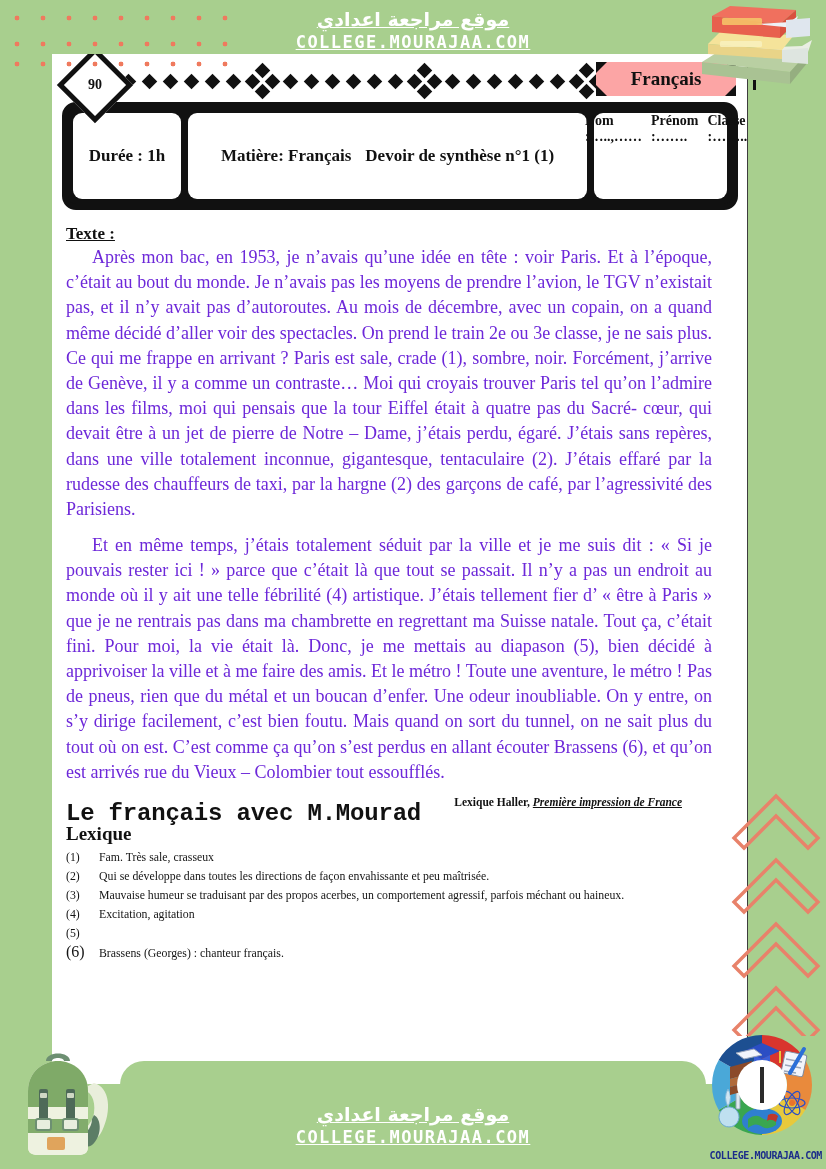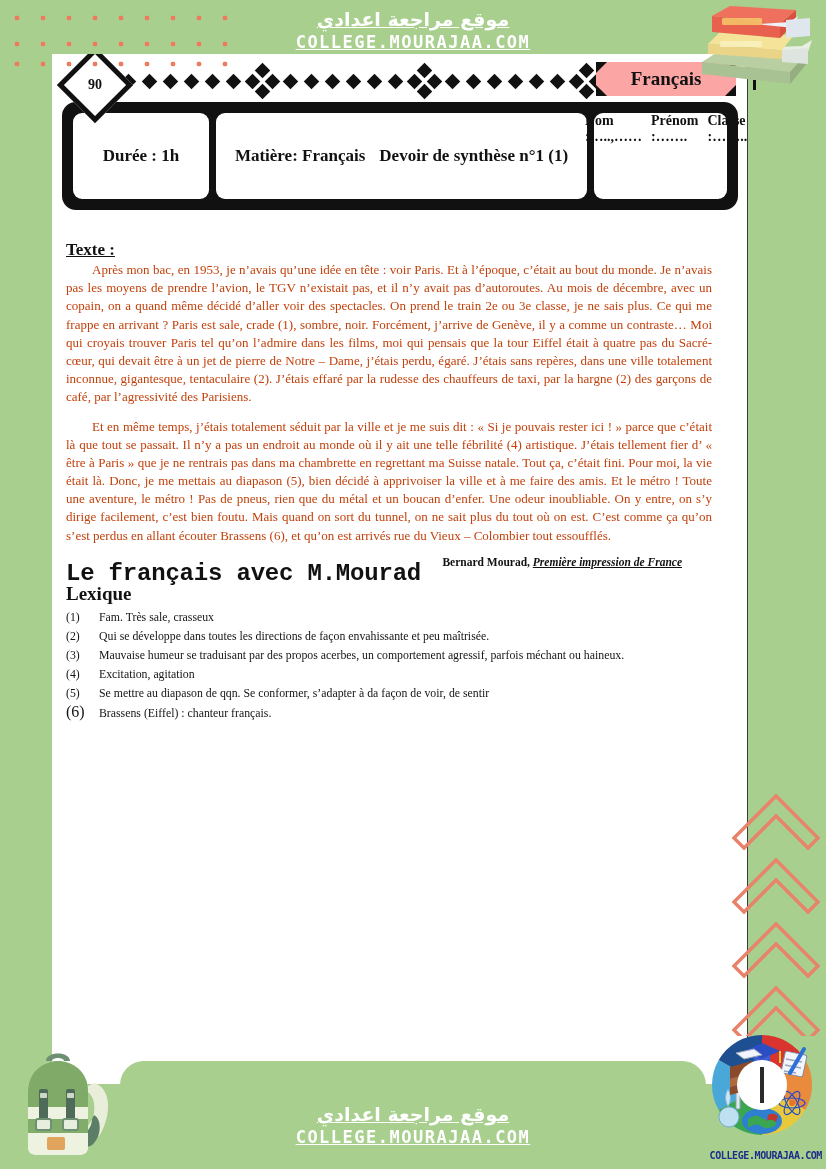--- a/index.html
+++ b/index.html
@@ -79,34 +79,34 @@
   .subject-tag .c.tl{left:0;top:0;border-width:11px 11px 0 0;border-color:#111 transparent transparent transparent;}
   .subject-tag .c.tr{right:0;top:0;border-width:0 11px 11px 0;border-color:transparent #111 transparent transparent;}
   .subject-tag .c.bl{left:0;bottom:0;border-width:11px 0 0 11px;border-color:transparent transparent transparent #111;}
   .subject-tag .c.br{right:0;bottom:0;border-width:0 0 11px 11px;border-color:transparent transparent #111 transparent;}
 
   .info-bar{
     margin-top:2px;border:6px solid #111;border-radius:14px;background:#111;
     display:flex;align-items:stretch;padding:5px;gap:7px;height:108px;box-sizing:border-box;
   }
   .cell{background:#fff;border-radius:9px;display:flex;flex-direction:row;align-items:center;justify-content:center;}
-  .cell.duration{width:136px;text-align:center;}
+  .cell.duration{width:108px;text-align:center;}
   .cell.duration b{font-size:17px;font-weight:bold;color:#111;}
   .cell.center{flex:1;gap:14px;}
   .cell.center b{font-size:17px;font-weight:bold;color:#111;}
   .cell.ident{width:133px;align-items:flex-start;justify-content:center;padding-left:11px;gap:9px;box-sizing:border-box;}
   .cell.ident b{font-size:14px;font-weight:bold;color:#111;}
 
   
   .body-wrap{padding:6px 36px 0 14px;}
   .texte-label{
-    font-size:17px;font-weight:bold;color:#111;text-decoration:underline;margin:24px 0 1px 0;
+    font-size:17px;font-weight:bold;color:#111;text-decoration:underline;margin:8px 0 1px 0;
   }
   .para{
-    font-size:13px;line-height:1.40;color:#c2410c;text-align:justify;
+    font-size:18px;line-height:1.40;color:#6d28d9;text-align:justify;
     text-indent:26px;margin:0 0 11px 0;
   }
 
   .attrib{
     text-align:right;font-size:11.5px;font-weight:bold;color:#111;margin:6px 30px 0 0;
   }
   .attrib i{font-style:italic;font-weight:bold;text-decoration:underline;}
 
   .watermark{
     text-align:left;font-family:Liberation Mono, monospace;font-weight:bold;
@@ -249,21 +249,21 @@
     </div>
   </div>
 
   <div class="body-wrap">
     <div class="texte-label">Texte :</div>
 
     <p class="para">Après mon bac, en 1953, je n’avais qu’une idée en tête : voir Paris. Et à l’époque, c’était au bout du monde. Je n’avais pas les moyens de prendre l’avion, le TGV n’existait pas, et il n’y avait pas d’autoroutes. Au mois de décembre, avec un copain, on a quand même décidé d’aller voir des spectacles. On prend le train 2e ou 3e classe, je ne sais plus. Ce qui me frappe en arrivant ? Paris est sale, crade (1), sombre, noir. Forcément, j’arrive de Genève, il y a comme un contraste… Moi qui croyais trouver Paris tel qu’on l’admire dans les films, moi qui pensais que la tour Eiffel était à quatre pas du Sacré- cœur, qui devait être à un jet de pierre de Notre – Dame, j’étais perdu, égaré. J’étais sans repères, dans une ville totalement inconnue, gigantesque, tentaculaire (2). J’étais effaré par la rudesse des chauffeurs de taxi, par la hargne (2) des garçons de café, par l’agressivité des Parisiens.</p>
     <p class="para">Et en même temps, j’étais totalement séduit par la ville et je me suis dit : « Si je pouvais rester ici ! » parce que c’était là que tout se passait. Il n’y a pas un endroit au monde où il y ait une telle fébrilité (4) artistique. J’étais tellement fier d’ « être à Paris » que je ne rentrais pas dans ma chambrette en regrettant ma Suisse natale. Tout ça, c’était fini. Pour moi, la vie était là. Donc, je me mettais au diapason (5), bien décidé à apprivoiser la ville et à me faire des amis.  Et le métro ! Toute une aventure, le métro ! Pas de pneus, rien que du métal et un boucan d’enfer. Une odeur inoubliable. On y entre, on s’y dirige facilement, c’est bien foutu. Mais quand on sort du tunnel, on ne sait plus du tout où on est. C’est comme ça qu’on s’est perdus en allant écouter Brassens (6), et qu’on est arrivés rue du Vieux – Colombier tout essoufflés.</p>
 
     <div class="attrib">
-      <span>Bernard Mourad</span><span>, </span><i>Première impression de France</i>
+      <span>Lexique Haller</span><span>, </span><i>Première impression de France</i>
     </div>
 
     <div class="watermark">Le français avec M.Mourad</div>
 
     <div class="lex-title">Lexique</div>
     <ul class="lex-list">
       <li>
         <span class="num">(1)</span>
         <span>Fam. Très sale, crasseux</span>
       </li>
@@ -274,25 +274,24 @@
       <li>
         <span class="num">(3)</span>
         <span>Mauvaise humeur se traduisant par des propos acerbes, un comportement agressif, parfois méchant ou haineux.</span>
       </li>
       <li>
         <span class="num">(4)</span>
         <span>Excitation, agitation</span>
       </li>
       <li>
         <span class="num">(5)</span>
-        <span>Se mettre au diapason de qqn. Se conformer, s’adapter à da façon de voir, de sentir</span>
       </li>
       <li class="big">
         <span class="num">(6)</span>
-        <span>Brassens (Eiffel) : chanteur français.</span>
+        <span>Brassens (Georges) : chanteur français.</span>
       </li>
     </ul>
   </div>
 </div>
 
 <div class="checkmark">✓</div>
 
 <svg class="chevs" viewBox="0 0 96 250">
   <g fill="none" stroke="#e8826a" stroke-width="3.4">
     <path d="M4 52 L46 10 L88 52 L78 62 L46 30 L14 62 Z"></path>

